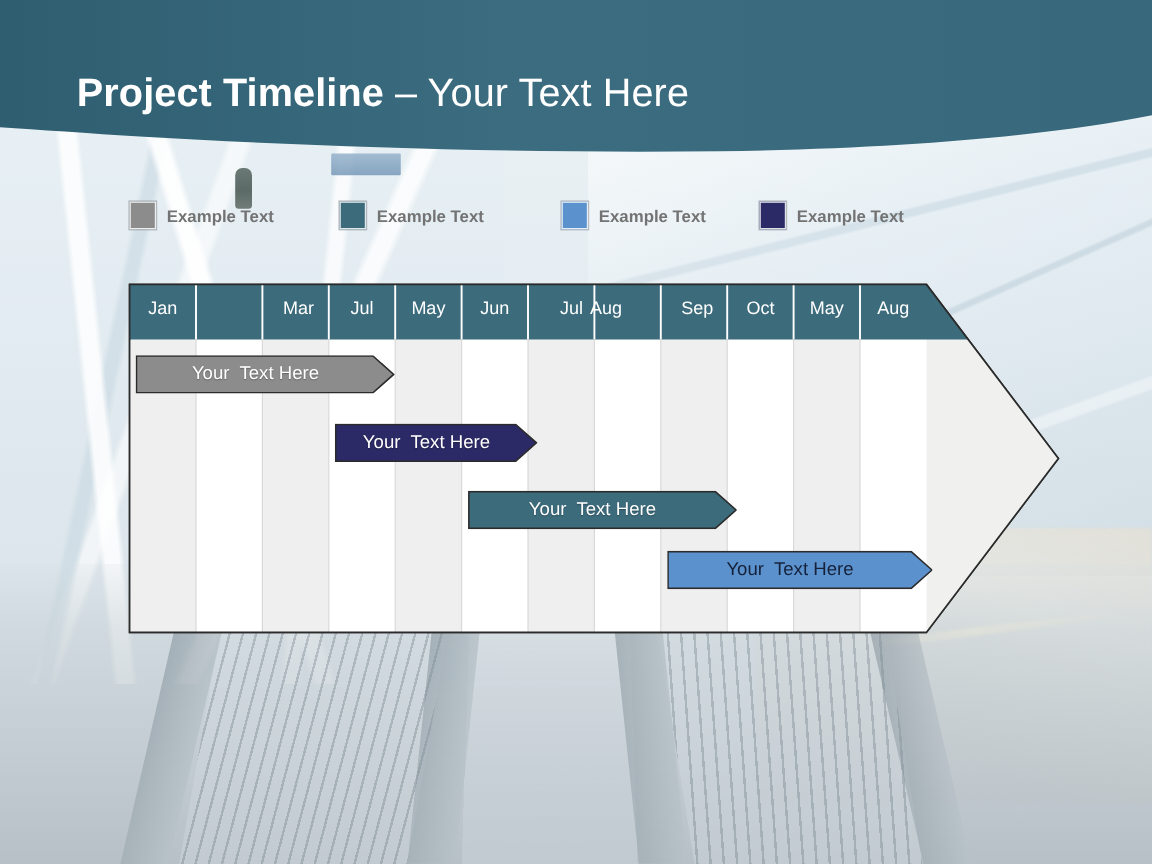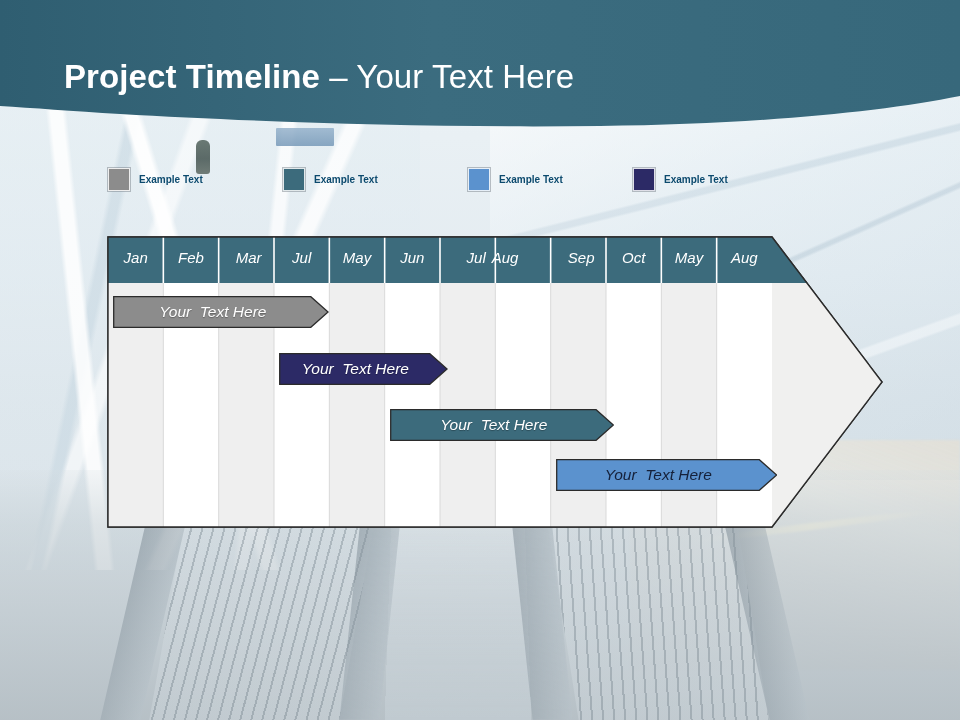--- a/index.html
+++ b/index.html
@@ -163,32 +163,31 @@
     align-items: center;
     gap: 9px;
     white-space: nowrap;
   }
   .legend-swatch {
     width: 22px; height: 23px;
     border: 1px solid rgba(255,255,255,.85);
     box-shadow: 0 0 0 1px rgba(110,120,128,.45);
   }
   .legend-label {
-    font-size: 10px;
+    font-size: 14px;
     font-weight: bold;
-    color: #0c4a6e;
+    color: #737373;
   }
 
   
   #chart {
     position: absolute;
     left: 106px; top: 236px;
     width: 778px; height: 294px;
     z-index: 5;
-    font-style: italic;
   }
   #chart-svg { position: absolute; left: 0; top: 0; }
 
   .month-label {
     position: absolute;
     top: 11px;
     height: 22px;
     line-height: 22px;
     text-align: center;
     font-size: 15px;
@@ -313,21 +312,21 @@
           <line x1="389.33333333333337" y1="1" x2="389.33333333333337" y2="47" stroke="#ffffff" stroke-width="1.6"></line>
           <line x1="444.6666666666667" y1="1" x2="444.6666666666667" y2="47" stroke="#ffffff" stroke-width="1.6"></line>
           <line x1="500" y1="1" x2="500" y2="47" stroke="#ffffff" stroke-width="1.6"></line>
           <line x1="555.3333333333334" y1="1" x2="555.3333333333334" y2="47" stroke="#ffffff" stroke-width="1.6"></line>
           <line x1="610.6666666666667" y1="1" x2="610.6666666666667" y2="47" stroke="#ffffff" stroke-width="1.6"></line>
           <path d="M2,1 H666 L776,146 L666,291 H2 Z" fill="none" stroke="#2b2b2b" stroke-width="1.4"></path>
         </g>
     </svg>
     <div id="month-labels">
         <div class="month-label" style="left: 2px; width: 55.3333px;">Jan</div>
-        <div class="month-label" style="left: 57.3333px; width: 55.3333px;">Feb</div>
+        <div class="month-label" style="left: 57.3333px; width: 55.3333px; margin-top: 36px;">Feb</div>
         <div class="month-label" style="left: 112.667px; width: 60px;">Mar</div>
         <div class="month-label" style="left: 168px; width: 55.3333px;">Jul</div>
         <div class="month-label" style="left: 223.333px; width: 55.3333px;">May</div>
         <div class="month-label" style="left: 278.667px; width: 55.3333px; text-align: center;">Jun</div>
         <div class="month-label" style="left: 334px; width: 55.3333px; padding-left: 17px;">Jul</div>
         <div class="month-label" style="left: 367px; width: 64px;">Aug</div>
         <div class="month-label" style="left: 444.667px; width: 61px;">Sep</div>
         <div class="month-label" style="left: 500px; width: 55.3333px;">Oct</div>
         <div class="month-label" style="left: 555.333px; width: 55.3333px;">May</div>
         <div class="month-label" style="left: 610.667px; width: 55.3333px;">Aug</div>

